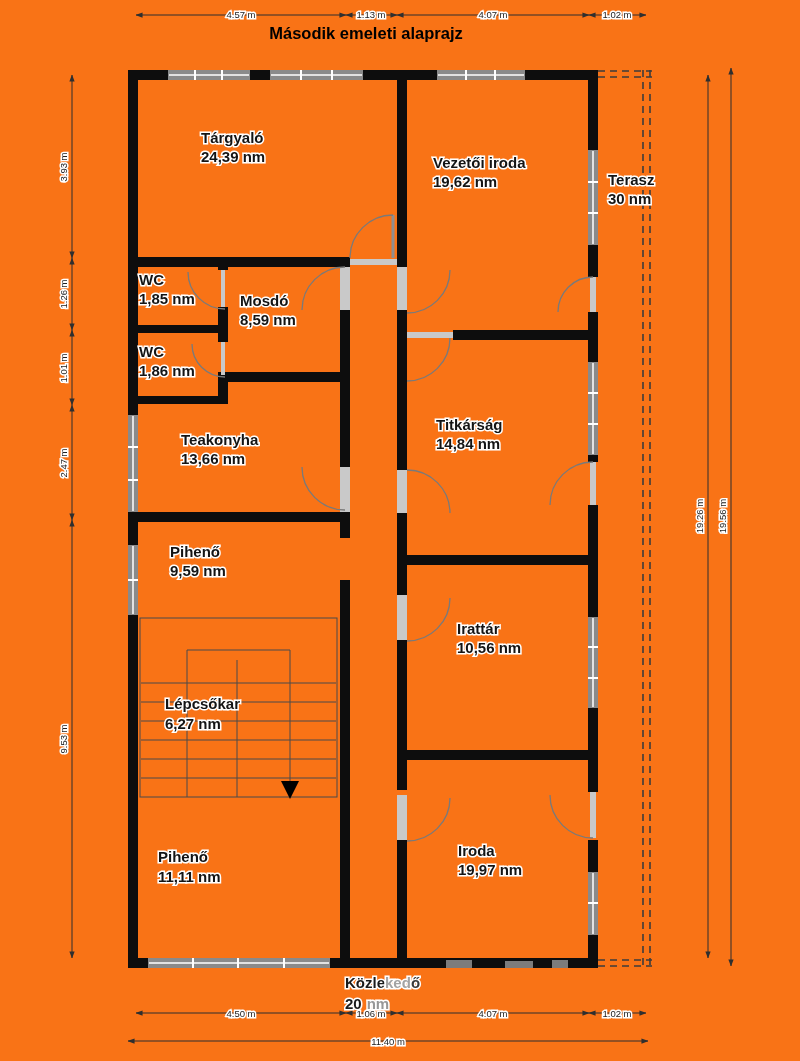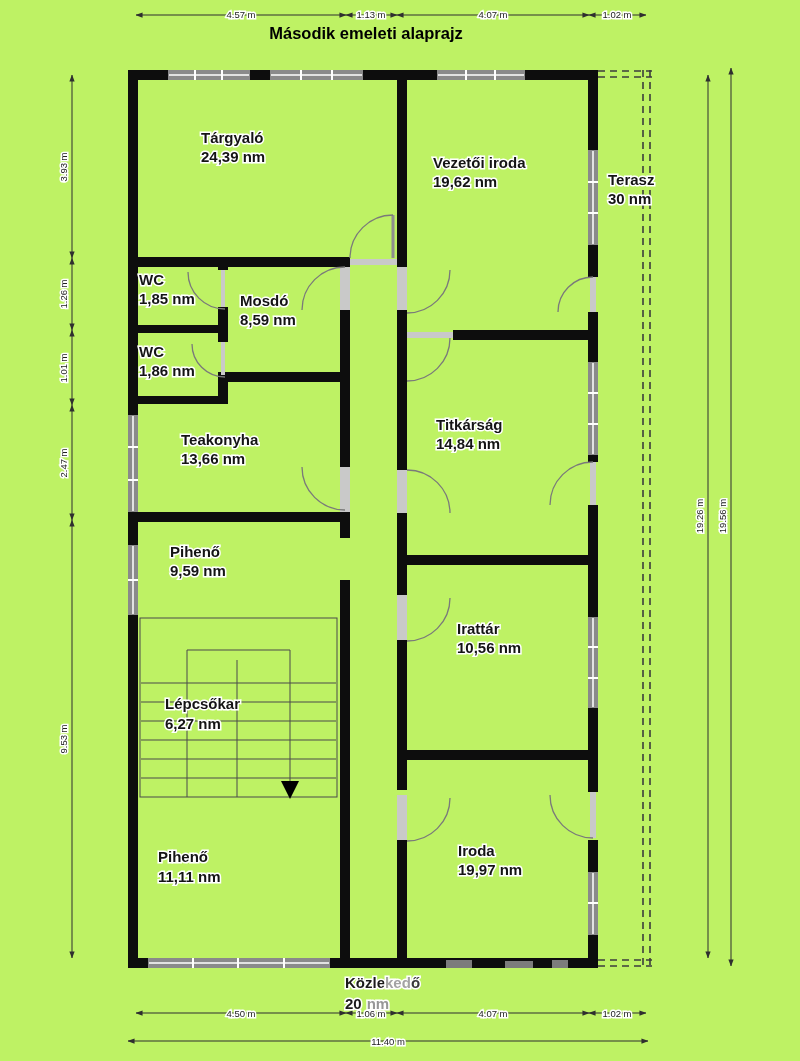--- a/index.html
+++ b/index.html
@@ -1,16 +1,16 @@
 <!DOCTYPE html>
 <html><head>
 <meta charset="utf-8">
 <style>
   html,body{margin:0;padding:0;background:#fff}
-  .canvas{position:relative;width:800px;height:1061px;background:#bef264;overflow:hidden}
+  .canvas{position:relative;width:800px;height:1061px;background:#f97316;overflow:hidden}
   svg{display:block}
   text{font-family:"Liberation Sans","DejaVu Sans",sans-serif}
   .wall{fill:#0d0d0d}
   .win{fill:#8a8a8a}
   .winline{stroke:#fff;stroke-width:1.5}
   .tick{stroke:#fff;stroke-width:2}
   .thr{fill:#c9c9c9}
   .leaf{stroke:#8f8f8f;stroke-width:3}
   .arc{fill:none;stroke:#7a7a7a;stroke-width:1.3}
   .dash{stroke:#3c3c3c;stroke-width:1.6;fill:none;stroke-dasharray:7 5}

